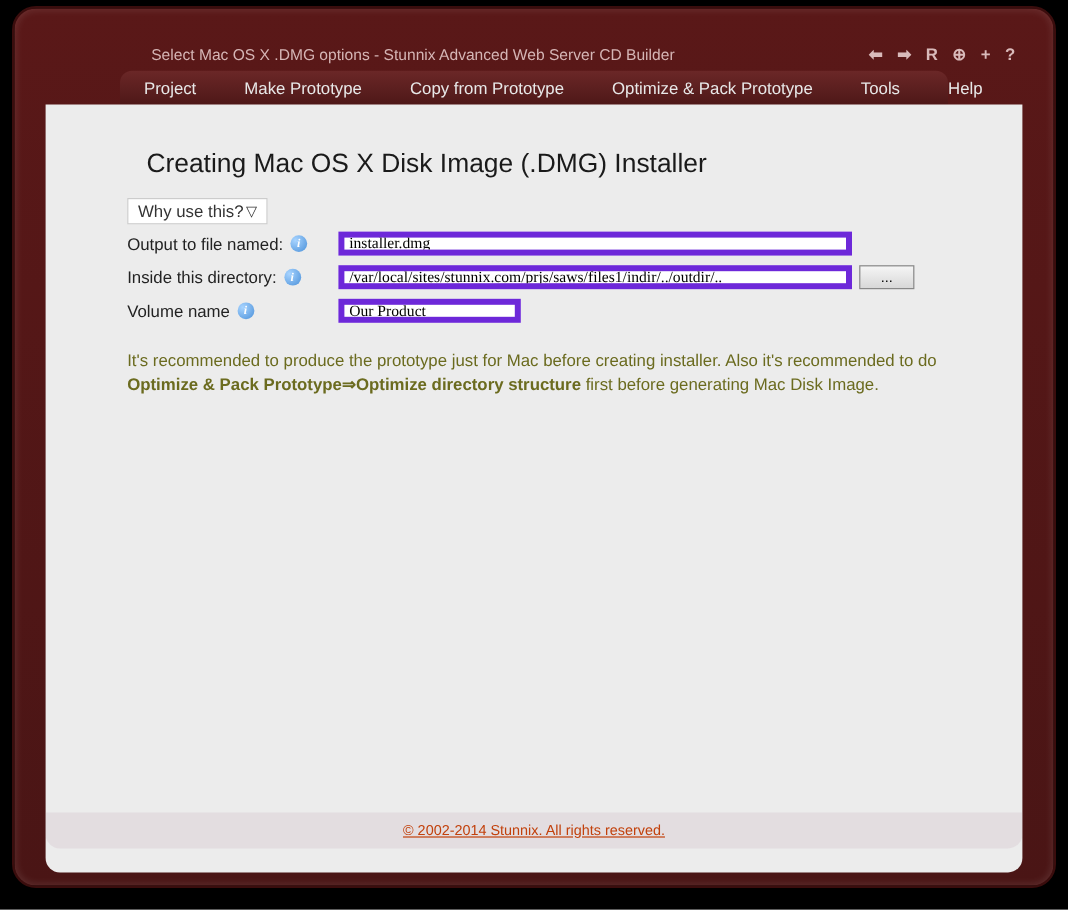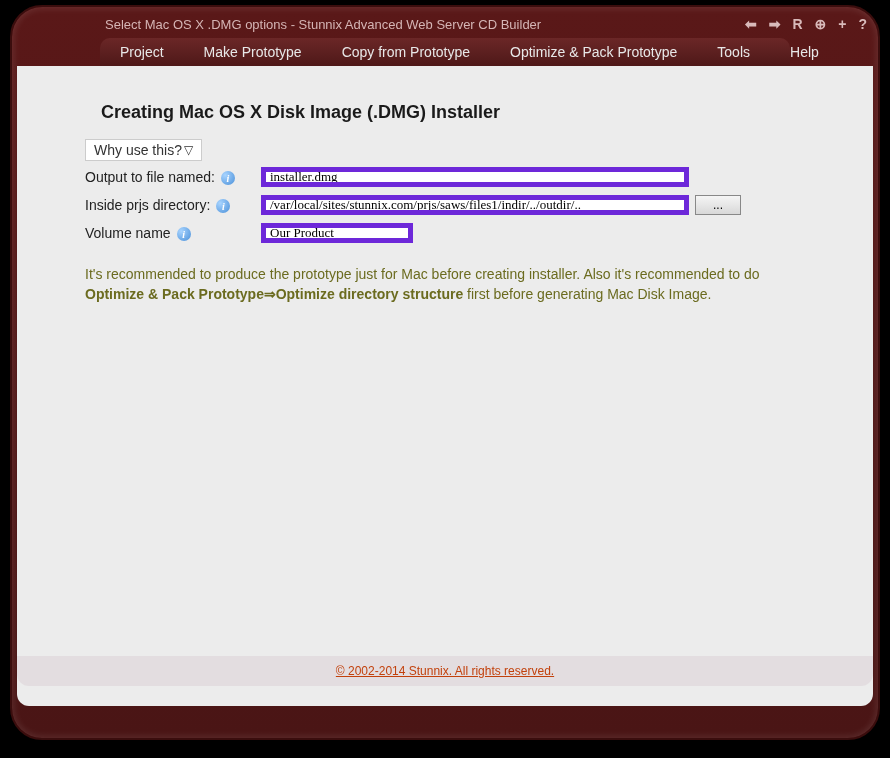--- a/index.html
+++ b/index.html
@@ -8,24 +8,24 @@
   font-family: Arial, Helvetica, sans-serif;
   width: 890px;
   height: 758px;
   overflow: hidden;
 }
 .outer-frame {
   width: 870px;
   height: 735px;
   margin: 5px auto;
   background: linear-gradient(to bottom, #5a1818 0%, #4a1515 100%);
-  border-radius: 32px;
+  border-radius: 20px;
   border: 2px solid #3a0d0d;
   box-shadow: inset 0 0 8px rgba(255,255,255,0.15), 0 3px 10px rgba(0,0,0,0.6);
-  padding: 3px;
+  padding: 24px;
   position: relative;
 }
 .title-bar {
   display: flex;
   align-items: center;
   height: 28px;
   padding: 0 8px 0 90px;
   color: #c8a8a8;
   font-size: 13px;
 }
@@ -66,22 +66,22 @@
   background: #ececec;
   border-radius: 0 0 12px 12px;
   height: 640px;
   margin: 0 2px;
   padding: 36px 68px 20px 68px;
   position: relative;
   display: flex;
   flex-direction: column;
 }
 .page-title {
-  font-size: 18px;
-  font-weight: bold;
+  font-size: 22px;
+  font-weight: normal;
   color: #1a1a1a;
   margin-bottom: 16px;
   margin-left: 16px;
 }
 .why-use {
   display: inline-flex;
   align-items: center;
   background: #fff;
   border: 1px solid #ccc;
   padding: 2px 8px;
@@ -99,21 +99,21 @@
   display: flex;
   align-items: center;
   margin-bottom: 4px;
   min-height: 24px;
 }
 .form-label {
   font-size: 14px;
   color: #222;
   width: 160px;
   display: flex;
-  align-items: flex-end;
+  align-items: center;
   gap: 6px;
   white-space: nowrap;
 }
 .info-icon {
   display: inline-flex;
   width: 14px;
   height: 14px;
   border-radius: 50%;
   background: radial-gradient(circle at 30% 30%, #a8d4ff, #4a90d9);
   color: #fff;
@@ -217,21 +217,21 @@
     <div class="form-row">
       <div class="form-label">
         <span>Output to file named:</span>
         <span class="info-icon">i</span>
       </div>
       <input type="text" class="input-filename" value="installer.dmg" style="">
     </div>
 
     <div class="form-row">
       <div class="form-label">
-        <span>Inside prjs directory:</span>
+        <span>Inside this directory:</span>
         <span class="info-icon">i</span>
       </div>
       <input type="text" class="input-dir" value="/var/local/sites/stunnix.com/prjs/saws/files1/indir/../outdir/.." style="">
       <button class="browse-btn">...</button>
     </div>
 
     <div class="form-row">
       <div class="form-label">
         <span>Volume name</span>
         <span class="info-icon">i</span>

